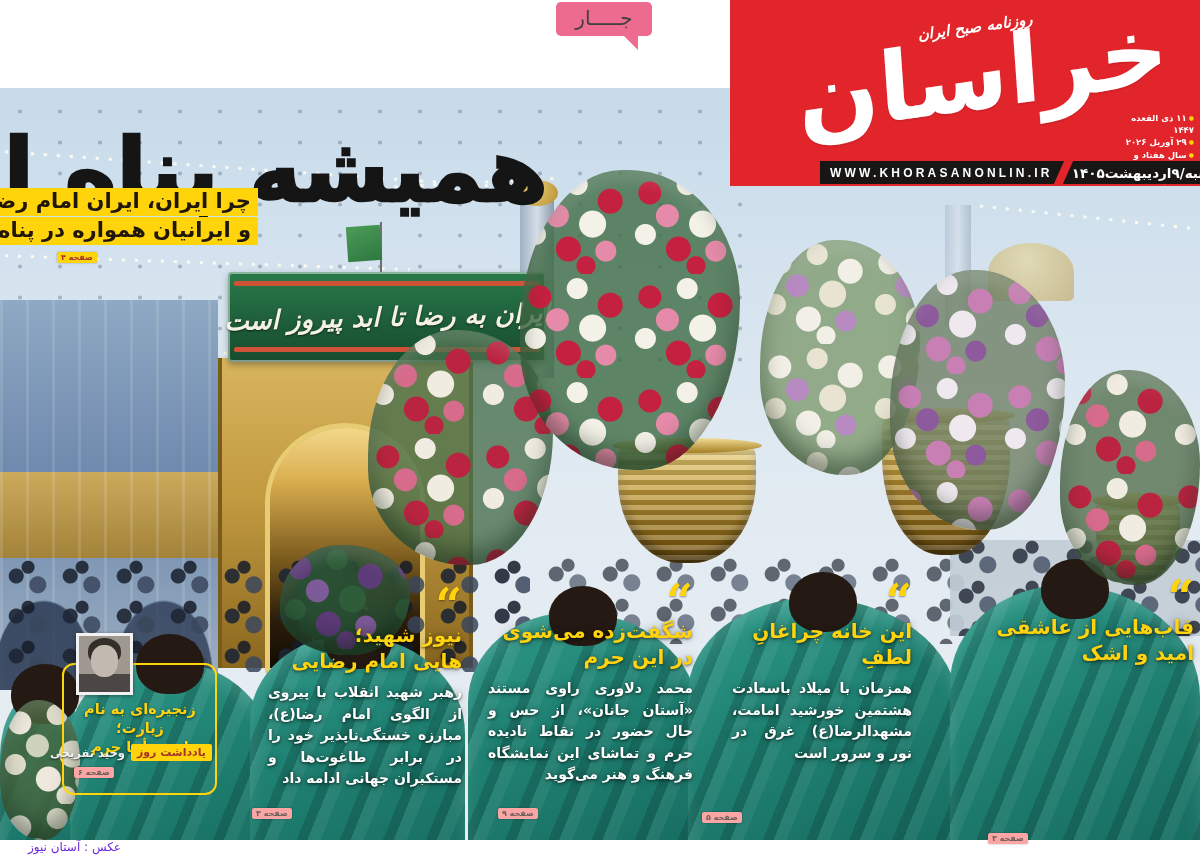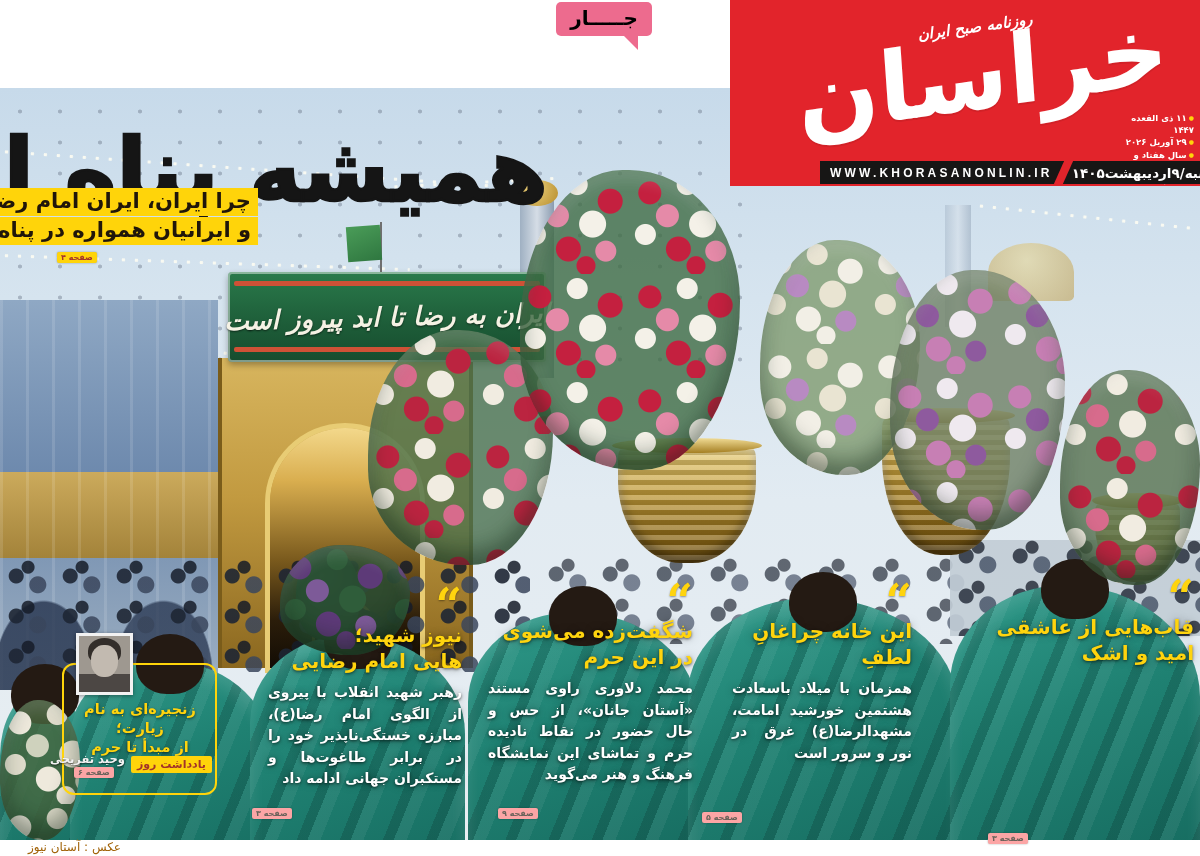--- a/index.html
+++ b/index.html
@@ -15,22 +15,22 @@
   #mmeta { position:absolute; right:6px; top:112px; width:86px; direction:rtl; color:#fff; font-size:8.5px; line-height:11.5px;
            font-weight:bold; text-align:right; }
   #mmeta .mline::before { content:"● "; color:#ffd40a; font-size:6px; vertical-align:1px; }
   #blackbar { position:absolute; left:90px; top:161px; width:424px; height:23px; background:#171615; display:flex; align-items:center; }
   #url { font-family:"Liberation Sans", sans-serif; color:#fff; font-size:12px; font-weight:bold; letter-spacing:3.2px;
          padding-left:10px; white-space:nowrap; }
   #slash { width:9px; height:23px; background:#e2242b; transform:skewX(-24deg); margin:0 4px 0 6px; flex:none; }
   #mdate { color:#fff; font-size:13.5px; font-weight:bold; direction:rtl; white-space:nowrap; }
 
   
-  #ribbon { position:absolute; left:556px; top:2px; width:96px; height:34px; background:#ed6b8e; border-radius:5px; color:#000000;
-            font-size:20px; font-weight:bold; text-align:center; line-height:32px; z-index:20; direction:rtl; }
+  #ribbon { position:absolute; left:556px; top:2px; width:96px; height:34px; background:#ed6b8e; border-radius:5px; color:#404040;
+            font-size:20px; font-weight:normal; text-align:center; line-height:32px; z-index:20; direction:rtl; }
   #ribbon::after { content:""; position:absolute; right:14px; bottom:-14px; border:8px solid transparent;
                    border-top:8px solid #ed6b8e; border-right:8px solid #ed6b8e; }
 
   
   #photo { position:absolute; left:0; top:88px; width:1200px; height:752px; overflow:hidden;
            background:linear-gradient(180deg,#c7daea 0%,#d6e4ef 28%,#e2ebf2 55%,#e8eef2 100%); }
   #photo * { position:absolute; }
   .dots { left:0; top:8px; width:745px; height:270px; opacity:.5;
           background-image:radial-gradient(circle, rgba(110,122,140,.9) 0 1.7px, transparent 2.3px); background-size:40px 31px; }
   .lights { height:3px; opacity:.95; transform-origin:left center;
@@ -163,35 +163,35 @@
               border:3px solid #f2f2f2; z-index:52; box-shadow:0 1px 4px rgba(0,0,0,.4), inset 0 -18px 0 #4c4744; }
   #portrait::before { content:""; position:absolute; top:2px; left:9px; width:33px; height:26px; background:#332e2a;
                       border-radius:50% 50% 40% 40%; }
   #portrait::after { content:""; position:absolute; top:9px; left:12px; width:27px; height:32px; background:#c2bab0;
                      border-radius:46%; }
   #notetitle { position:absolute; left:68px; top:700px; width:144px; text-align:center; color:#ffd40e; font-size:14.5px;
                line-height:19px; font-weight:bold; direction:rtl; z-index:52; text-shadow:0 1px 3px rgba(0,0,0,.65); }
   #noterow { position:absolute; left:70px; top:744px; width:142px; display:flex; gap:6px; direction:rtl;
              align-items:center; z-index:52; }
   #notebadge { background:#ffd40a; color:#a3332a; font-size:11px; font-weight:bold; padding:2px 6px; border-radius:2px;
-               white-space:nowrap;margin-top:12px; }
+               white-space:nowrap; }
   #noteauthor { color:#f2f2f2; font-size:11.5px; font-weight:bold; text-shadow:0 1px 2px rgba(0,0,0,.7); white-space:nowrap; }
 
   
   .chip { position:absolute; background:#fca5a5; color:#6b625a; font-size:8px; font-weight:bold; line-height:11px;
           padding:0 4px; border-radius:2px; direction:rtl; z-index:55; box-shadow:0 0 2px rgba(0,0,0,.35); white-space:nowrap; }
   #chip-lead { left:57px; top:252px; background:#ffd40a; color:#a3332a; }
   #chip-s1 { left:988px; top:833px; }
   #chip-s2 { left:702px; top:812px; }
   #chip-s3 { left:498px; top:808px; }
   #chip-s4 { left:252px; top:808px; }
   #chip-note { left:74px; top:767px; }
 
   
-  #credit { position:absolute; left:28px; top:840px; font-size:12px; color:#a16207; direction:rtl; z-index:30; }
+  #credit { position:absolute; left:28px; top:840px; font-size:12px; color:#6d28d9; direction:rtl; z-index:30; }
 </style>
 </head>
 <body>
 
 <div class="page">
 
   <div id="ribbon">جـــــار</div>
 
   <div id="photo">
     <div class="dots"></div>

